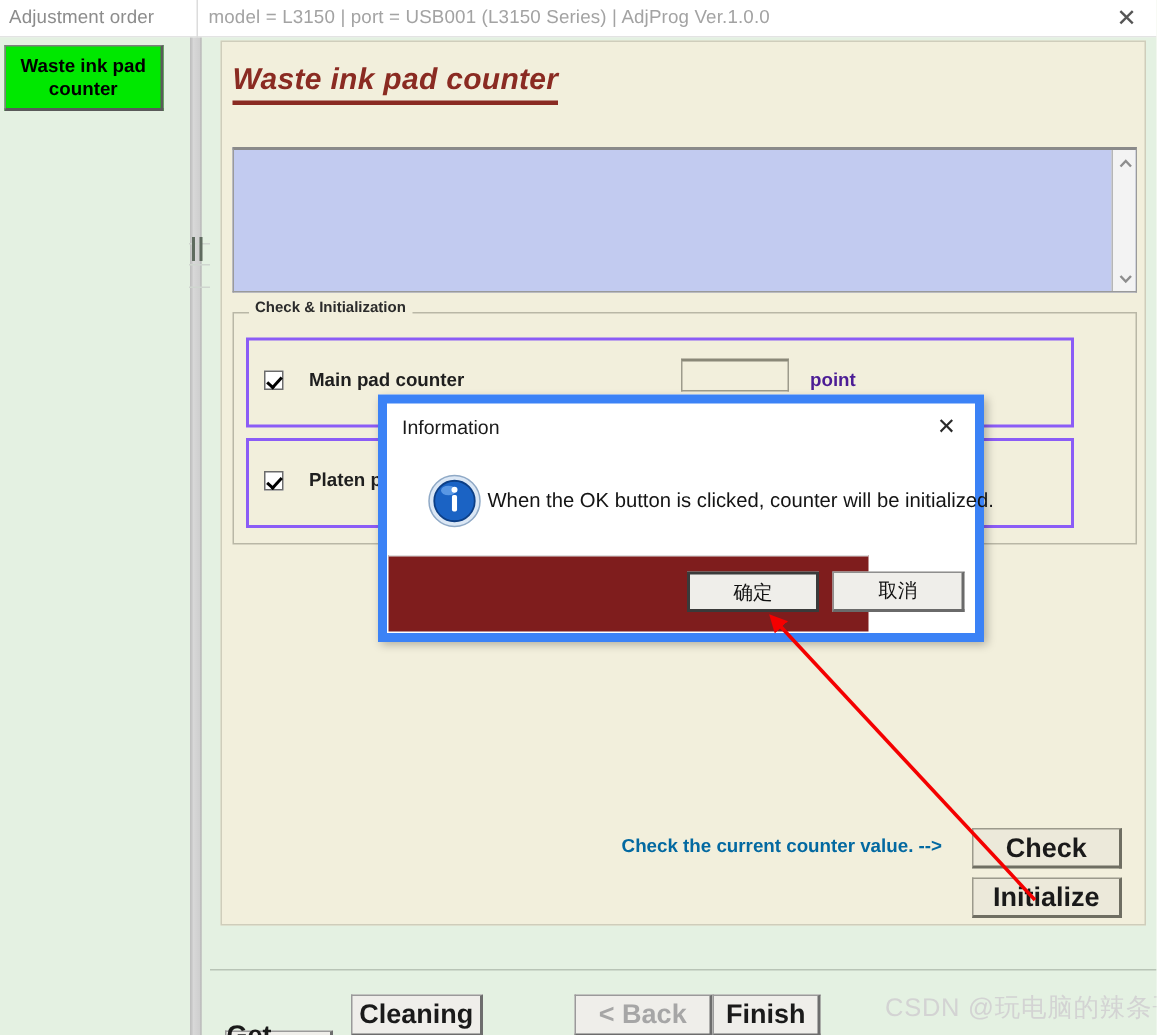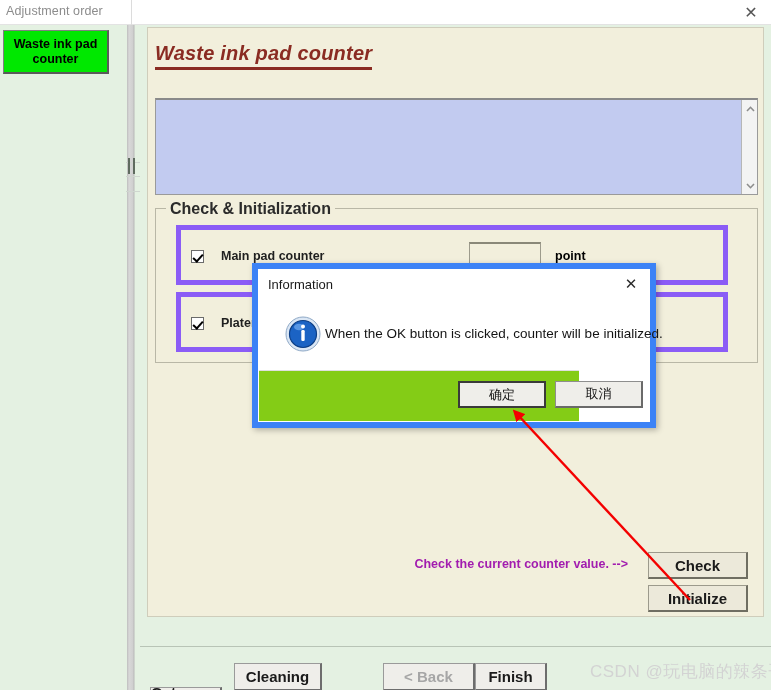--- a/index.html
+++ b/index.html
@@ -138,26 +138,26 @@
   .groupbox {
     position: absolute; left: 7px; top: 180px;
     width: 603px; height: 155px;
     border: 1px solid #b9b7a6;
     box-sizing: border-box;
   }
   .groupbox-legend {
     position: absolute; left: 10px; top: -9px;
     background: #f2efdc;
     padding: 0 4px;
-    font-size: 16px; font-weight: bold; color: #2b2b2b;
+    font-size: 10px; font-weight: bold; color: #2b2b2b;
   }
   .row {
-    position: absolute; left: 20px;
+    position: absolute; left: 8px;
     width: 552px; height: 60px;
-    border: 5px solid #8b5cf6;
+    border: 2px solid #8b5cf6;
     box-sizing: border-box;
   }
   .row.r1 { top: 16px; }
   .row.r2 { top: 83px; }
   .chk {
     position: absolute; left: 10px; top: 20px;
     width: 13px; height: 13px;
     background: #fff; border: 1px solid #6b6b6b;
     box-sizing: border-box;
     cursor: pointer;
@@ -176,39 +176,39 @@
   .row-field {
     position: absolute; left: 288px; top: 12px;
     width: 72px; height: 22px;
     background: #f2efdc;
     border: 1px solid #9d9b8c;
     border-top: 2px solid #8a8878;
     box-sizing: border-box;
   }
   .row-unit {
     position: absolute; left: 374px; top: 19px;
-    font-size: 12.5px; font-weight: bold; color: #000000;
+    font-size: 12.5px; font-weight: bold; color: #4c1d95;
   }
 
   
   .action-text {
     position: absolute;
-    font-size: 12.5px; font-weight: bold; color: #a21caf;
+    font-size: 12.5px; font-weight: bold; color: #0369a1;
     text-align: right;
   }
   .action-text.a1 { left: 180px; top: 529px; width: 300px; }
   .action-text.a2 { left: 180px; top: 562px; width: 300px; }
 
   .btn {
     background: #ece9da;
     border: 1px solid #9c9a8c;
     border-right: 2px solid #6f6e62;
     border-bottom: 2px solid #6f6e62;
     box-sizing: border-box;
-    font-size: 15px; font-weight: bold; color: #1a1a1a;
+    font-size: 18px; font-weight: bold; color: #1a1a1a;
     display: flex; align-items: center; justify-content: center;
     cursor: pointer;
     font-family: "Liberation Sans", sans-serif;
   }
   .btn.action {
     position: absolute;
     left: 500px; width: 100px; height: 27px;
   }
   .btn.action.b1 { top: 524px; }
   .btn.action.b2 { top: 557px; }
@@ -264,21 +264,21 @@
     position: absolute; left: 27px; top: 13px;
     width: 36px; height: 36px;
   }
   .dlg-msg {
     position: absolute; left: 67px; top: 23px;
     font-size: 13.5px; color: #141414;
   }
   .dlg-footer {
     position: absolute; left: 1px; bottom: 1px;
     width: 320px; height: 50px;
-    background: #84cc16;
+    background: #7f1d1d;
     border-top: 1px solid #dfdfdf;
   }
   .dlg-btn {
     position: absolute; top: 10px;
     height: 27px; width: 88px;
     background: #efeeea;
     border: 1px solid #8e8e8e;
     border-right: 2px solid #6a6a6a;
     border-bottom: 2px solid #6a6a6a;
     box-sizing: border-box;
@@ -306,20 +306,21 @@
   }
 </style>
 </head>
 <body>
 
 <div id="app">
 
   <div class="titlebar">
     <div class="titlebar-left">Adjustment order</div>
     <div class="titlebar-sep"></div>
+    <div class="titlebar-main">model = L3150 | port = USB001 (L3150 Series) | AdjProg Ver.1.0.0</div>
     <div class="titlebar-close">✕</div>
   </div>
 
   <div class="sidebar">
     <div class="sidebar-btn">Waste ink pad counter</div>
   </div>
 
   <div class="splitter"></div>
   <div class="splitter-line" style="top:162px"></div>
   <div class="splitter-line" style="top:176px"></div>

